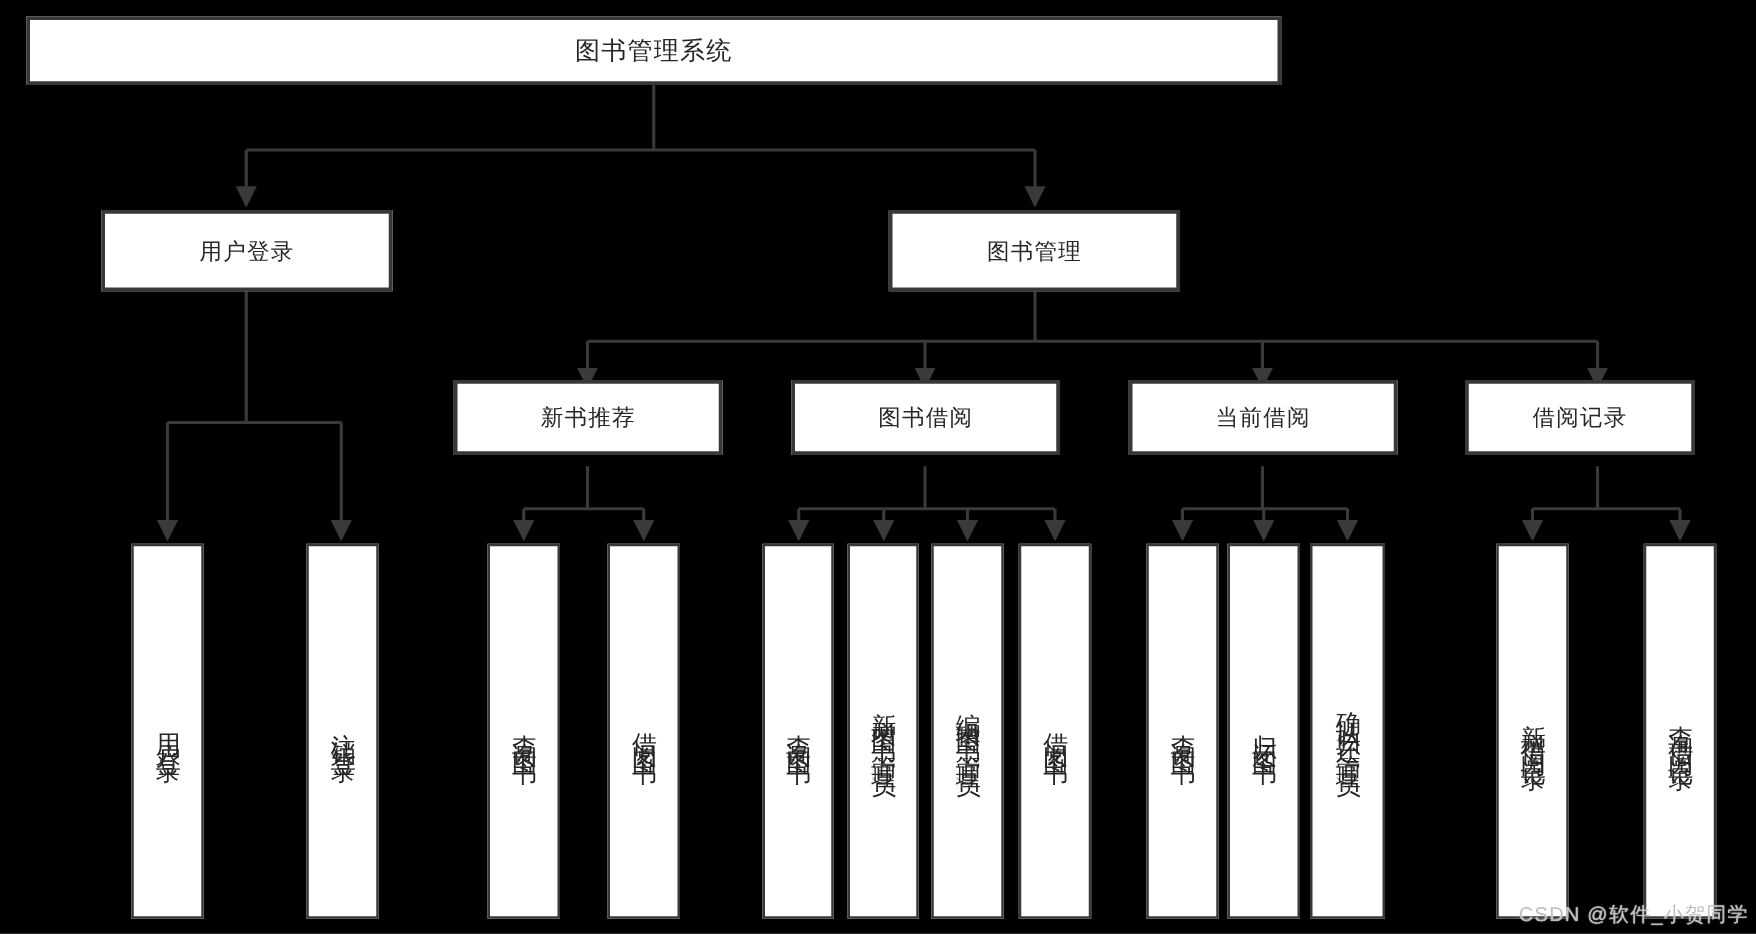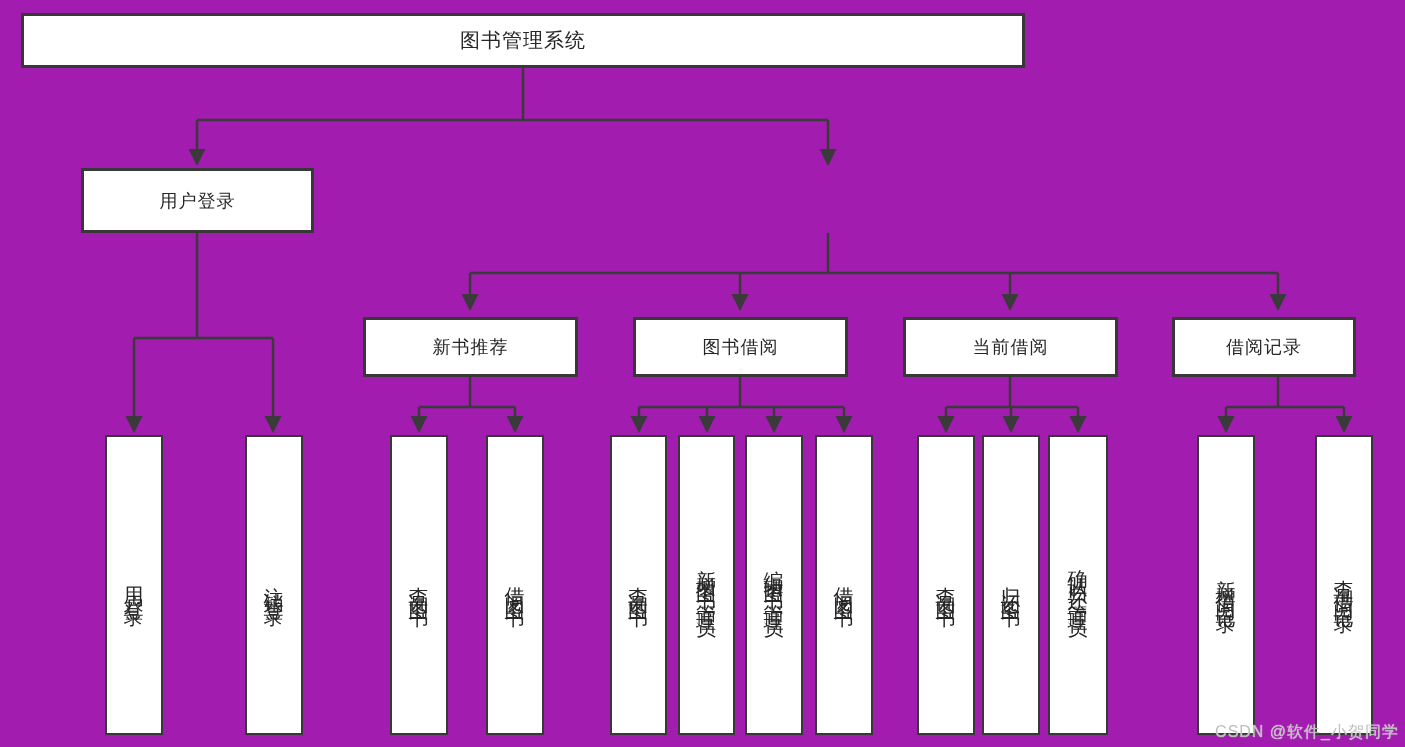--- a/index.html
+++ b/index.html
@@ -3,21 +3,21 @@
 <meta charset="utf-8">
 <style>
   html,body{margin:0;padding:0;}
   body{
     font-family:"Liberation Sans","DejaVu Sans",sans-serif;
     background:#ffffff;
   }
   .canvas{
     position:relative;
     width:1405px;height:747px;
-    background:#a21caf;
+    background:#000000;
     overflow:hidden;
   }
   .canvas svg.connectors{
     position:absolute;left:0;top:0;z-index:1;
   }
   .node{
     position:absolute;
     background:#ffffff;
     border:3px solid #383838;
     box-sizing:border-box;
@@ -41,21 +41,21 @@
     font-size:20px;
     letter-spacing:7px;
     line-height:1;
   }
   
   .root{left:21px;top:13px;width:1004px;height:55px;}
   
   .l2a{left:81px;top:168px;width:233px;height:65px;}
   .l2b{left:711px;top:168px;width:233px;height:65px;}
   
-  .l3{top:317px;height:60px;text-align:center;}
+  .l3{top:304px;height:60px;text-align:center;}
   .l3a{left:363px;width:215px;}
   .l3b{left:633px;width:215px;}
   .l3c{left:903px;width:215px;}
   .l3d{left:1172px;width:184px;}
   
   .g1a{left:105px;width:58px;}
   .g1b{left:245px;width:58px;}
   .g2a{left:390px;width:58px;}
   .g2b{left:486px;width:58px;}
   .g3a{left:610px;width:57px;}
@@ -133,20 +133,23 @@
     </g>
   </svg>
 
   <div class="node h root">
     <span class="lbl">图书管理系统</span>
   </div>
 
   <div class="node h l2a">
     <span class="lbl">用户登录</span>
   </div>
+  <div class="node h l2b">
+    <span class="lbl">图书管理</span>
+  </div>
 
   <div class="node h l3 l3a">
     <span class="lbl">新书推荐</span>
   </div>
   <div class="node h l3 l3b">
     <span class="lbl">图书借阅</span>
   </div>
   <div class="node h l3 l3c">
     <span class="lbl">当前借阅</span>
   </div>

